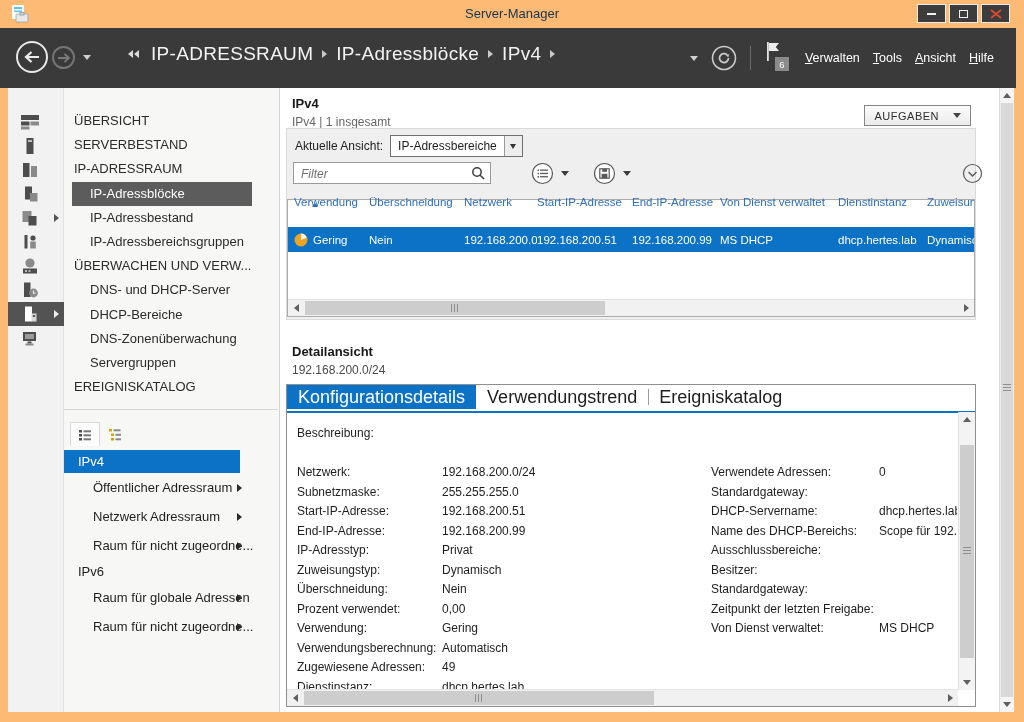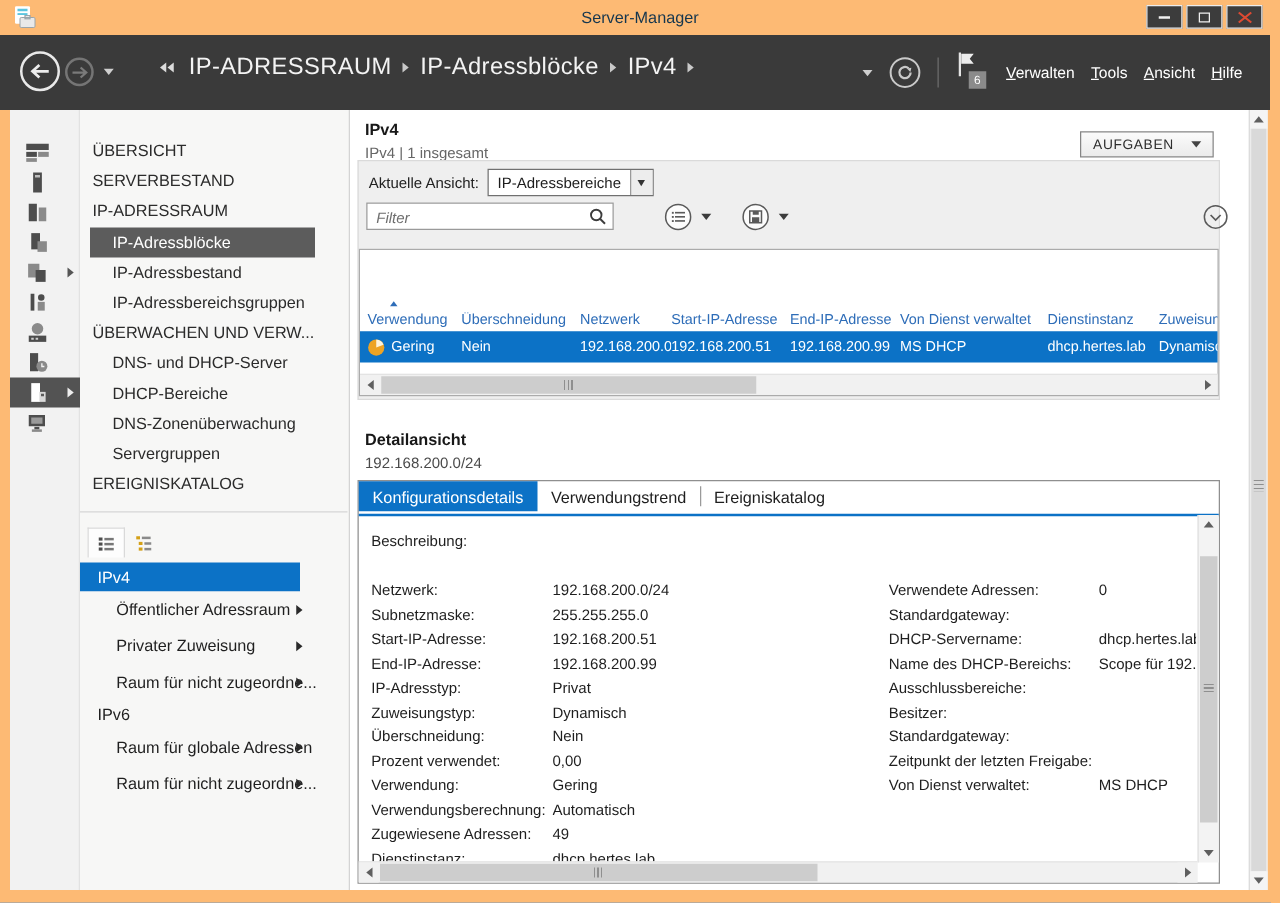--- a/index.html
+++ b/index.html
@@ -82,21 +82,21 @@
   .filter-box{position:absolute;left:0;top:0;width:198px;height:22px;border:1px solid #9a9a9a;background:#fff;box-sizing:border-box;}
   .filter-box input{position:absolute;left:5px;top:2px;width:168px;height:16px;border:none;outline:none;font-size:12px;font-style:italic;color:#333;background:transparent;font-family:inherit;}
   .filter-box input::placeholder{color:#6e6e6e;font-style:italic;}
   .filter-mag{position:absolute;right:4px;top:3px;}
   .round-btn{position:absolute;top:0;width:23px;height:23px;}
   .rb-caret{position:absolute;top:9px;}
   .chev-btn{position:absolute;right:6px;top:1px;}
 
   
   .ptable{position:absolute;left:0;top:70px;width:688px;height:118px;background:#fff;border:1px solid #ababab;box-sizing:border-box;}
-  .thead{position:relative;display:flex;height:27px;align-items:flex-end;padding-bottom:3px;box-sizing:border-box;margin-top:38px;}
+  .thead{position:relative;display:flex;height:27px;align-items:flex-end;padding-bottom:19px;box-sizing:border-box;}
   .th{font-size:11.5px;color:#2e6db8;white-space:nowrap;overflow:hidden;flex:none;}
   .sort-asc{position:absolute;left:24px;top:3px;width:0;height:0;border-left:3.5px solid transparent;border-right:3.5px solid transparent;border-bottom:4px solid #2e6db8;}
   .trow-data{display:flex;height:25px;align-items:center;background:#0c72c6;}
   .td{font-size:11.5px;color:#fff;white-space:nowrap;overflow:hidden;flex:none;}
   .td.first{display:flex;align-items:center;gap:5px;}
   .c0{width:81px;padding-left:6px;box-sizing:border-box;}
   .c1{width:95px;}.c2{width:73px;}.c3{width:95px;}.c4{width:88px;}.c5{width:118px;}.c6{width:89px;}.c7{flex:1 1 auto;}
   .hscroll{position:absolute;left:0;bottom:0;right:0;height:16px;background:#f1f1f1;border-top:1px solid #e3e3e3;}
   .hs-arrow{position:absolute;top:0;width:16px;height:16px;display:flex;align-items:center;justify-content:center;background:#f1f1f1;}
   .hs-thumb{position:absolute;top:1px;height:14px;background:#cdcdcd;display:flex;align-items:center;justify-content:center;}
@@ -105,21 +105,21 @@
   .tri-up{width:0;height:0;border-left:4px solid transparent;border-right:4px solid transparent;border-bottom:5px solid #5f5f5f;}
   .tri-dn{width:0;height:0;border-left:4px solid transparent;border-right:4px solid transparent;border-top:5px solid #5f5f5f;}
   .tri-lf{width:0;height:0;border-top:4px solid transparent;border-bottom:4px solid transparent;border-right:5px solid #5f5f5f;}
   .tri-rt{width:0;height:0;border-top:4px solid transparent;border-bottom:4px solid transparent;border-left:5px solid #5f5f5f;}
 
   
   .detail-title{position:absolute;left:12px;top:256px;font-size:13px;font-weight:bold;color:#181818;}
   .detail-sub{position:absolute;left:12px;top:275px;font-size:12px;color:#4a4a4a;}
   .detail-panel{position:absolute;left:6px;top:296px;width:690px;height:323px;background:#fff;border:1px solid #8f8f8f;box-sizing:border-box;}
   .dtabs{position:absolute;left:0;top:0;right:0;height:26px;display:flex;border-bottom:2px solid #0c72c6;}
-  .dtab{height:24px;display:flex;align-items:center;padding:0 11px;font-size:13px;color:#1e1e1e;position:relative;}
+  .dtab{height:24px;display:flex;align-items:center;padding:0 11px;font-size:18px;color:#1e1e1e;position:relative;}
   .dtab.on{background:#0c72c6;color:#fff;}
   .dtab.sep::before{content:"";position:absolute;left:0;top:4px;bottom:4px;width:1px;background:#9a9a9a;}
   .dcol{position:absolute;}
   .dcol-left{left:10px;top:38px;width:370px;}
   .dcol-right{left:424px;top:77.5px;width:246px;}
   .drow{height:19.5px;display:flex;align-items:center;overflow:hidden;}
   .dlabel{font-size:12px;color:#1e1e1e;flex:none;white-space:nowrap;}
   .dcol-left .dlabel{width:145px;}
   .dcol-right .dlabel{width:168px;}
   .dvalue{font-size:12px;color:#1e1e1e;white-space:nowrap;overflow:hidden;}
@@ -333,21 +333,21 @@
         </div>
       </div>
 
       <div class="tree">
         <div class="trow root sel">IPv4</div>
         <div class="trow child">
             <span>Öffentlicher Adressraum</span>
             <span class="tri-r"></span>
           </div>
         <div class="trow child">
-            <span>Privater Zuweisung</span>
+            <span>Netzwerk Adressraum</span>
             <span class="tri-r"></span>
           </div>
         <div class="trow child">
             <span>Raum für nicht zugeordne...</span>
             <span class="tri-r"></span>
           </div>
         <div class="trow root">IPv6</div>
         <div class="trow child">
             <span>Raum für globale Adressen</span>
             <span class="tri-r"></span>

